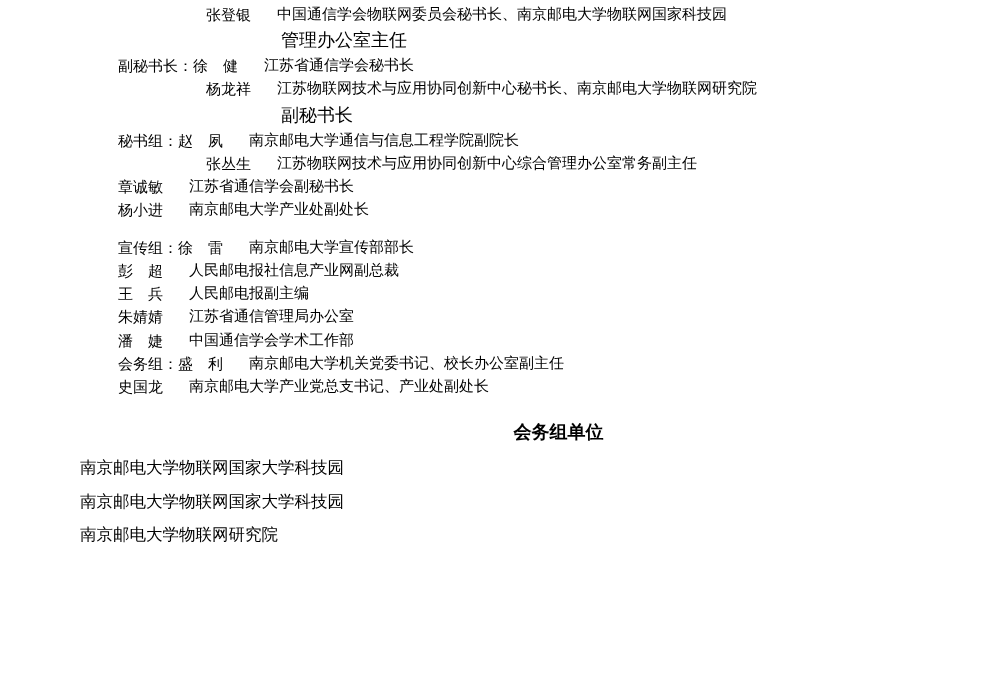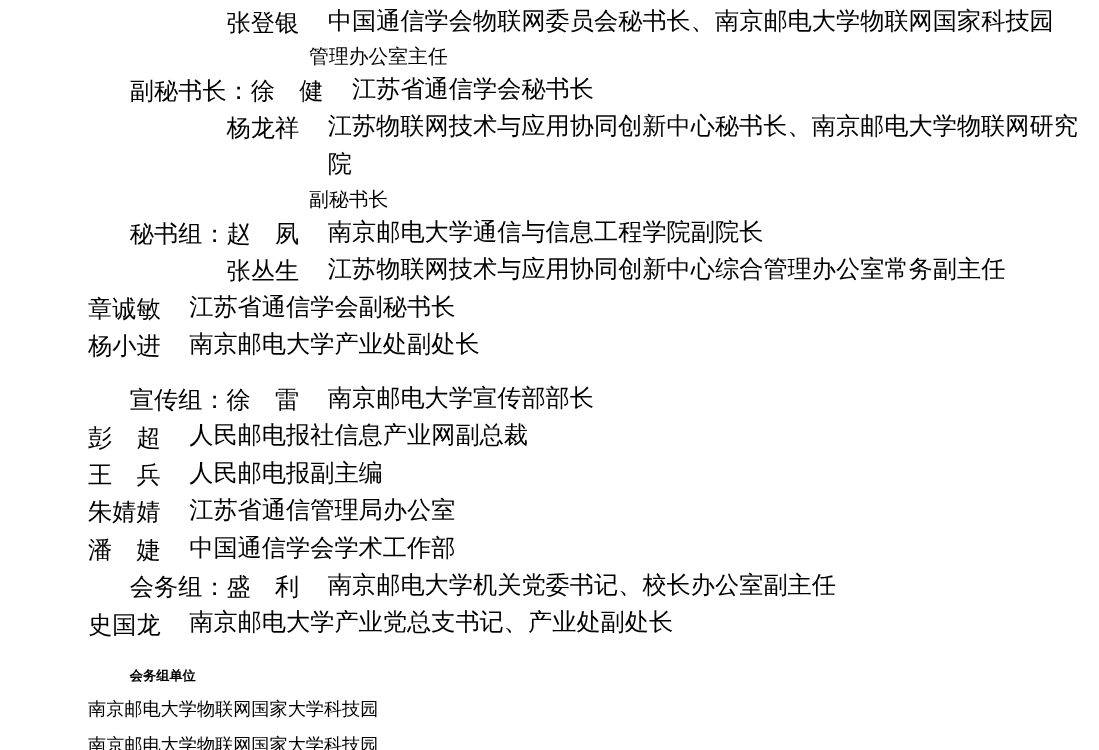--- a/index.html
+++ b/index.html
@@ -22,49 +22,50 @@
     box-sizing: border-box;
   }
   .doc-body {
     padding-top: 4px;
   }
   
   .row {
     display: flex;
     align-items: flex-start;
     line-height: 1.55;
-    font-size: 22px;
+    font-size: 15px;
   }
   .row .label {
     flex: 0 0 auto;
     white-space: pre;
     text-align: left;
   }
   .row .content {
     flex: 1 1 auto;
     white-space: pre-wrap;
     font-family: Liberation Mono, monospace;
   }
-  .ind-1  { padding-left: 80px; }
+  .ind-1  { padding-left: 118px; }
   .ind-2  { padding-left: 206px; }
   .ind-3  { padding-left: 118px; justify-content: center; }
   .cont-line {
     padding-left: 281px;
     line-height: 1.55;
     font-size: 18px;
   }
   .gap-sm { height: 8px; }
   .gap-md { height: 14px; }
   .gap-lg { height: 20px; }
 
   .section-title {
     padding-left: 118px;
-    font-size: 12px;
+    font-size: 18px;
     font-weight: bold;
     line-height: 1.55;
+    text-align: center;
   }
   .plain-line {
     padding-left: 80px;
     font-size: 16.5px;
     line-height: 1.55;
   }
   .sp-name {
     display: inline-block;
     white-space: pre;
   }

